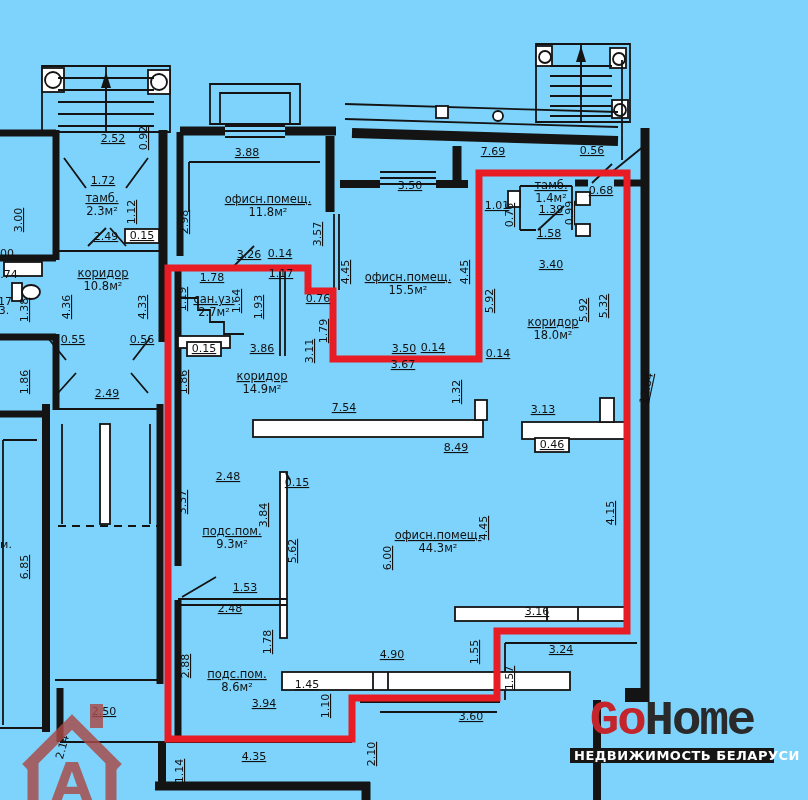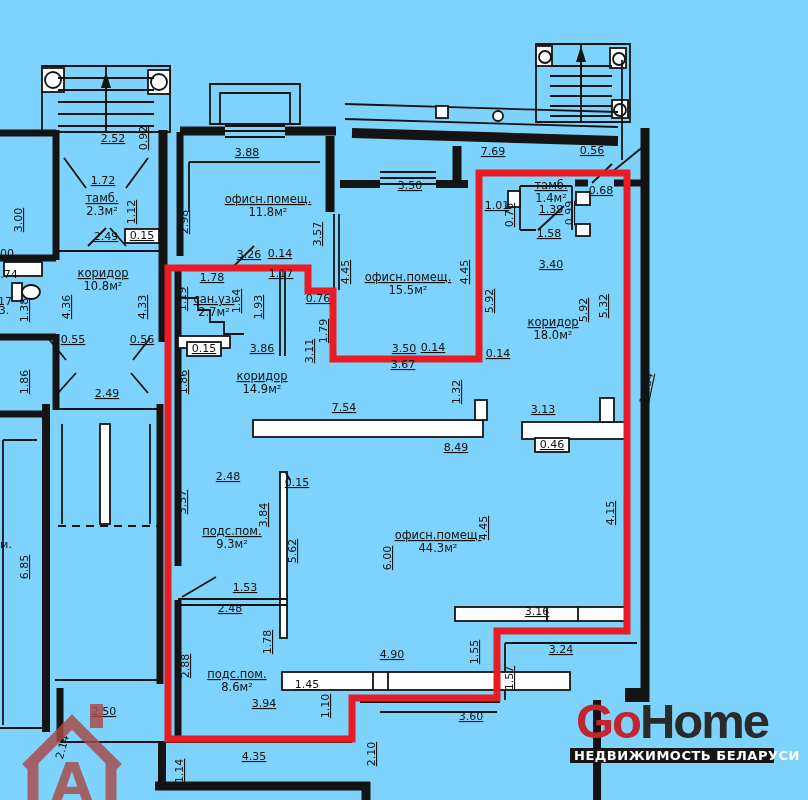--- a/index.html
+++ b/index.html
@@ -21,21 +21,21 @@
   text.dim.nu{text-decoration:none;}
   text.room-name{font:11.5px "DejaVu Sans",sans-serif;fill:#111;text-anchor:middle;
            text-decoration:underline;text-underline-offset:2px;}
   text.room-area{font:11.5px "DejaVu Sans",sans-serif;fill:#111;text-anchor:middle;}
   
   .wm{opacity:.82;}
   .wm path{stroke:var(--wm);fill:none;}
   .wm text{font:bold 54px "DejaVu Sans",sans-serif;fill:var(--wm);text-anchor:middle;}
   
   .logo{position:absolute;left:570px;top:696px;width:204px;text-align:center;}
-  .logo-text{font-family:Liberation Sans, sans-serif;font-weight:bold;font-size:49px;
+  .logo-text{font-family:Liberation Mono, monospace;font-weight:bold;font-size:49px;
              line-height:1.05;letter-spacing:-2px;white-space:nowrap;}
   .logo-text .go{color:var(--logo-red);}
   .logo-text .home{color:var(--logo-dark);}
   .logo-bar{margin-top:1px;background:#161616;color:#fff;
             font-family:"DejaVu Sans",sans-serif;font-weight:bold;font-size:13px;
             letter-spacing:.5px;padding:0 4px;white-space:nowrap;}
 </style>
 </head>
 <body>
 

